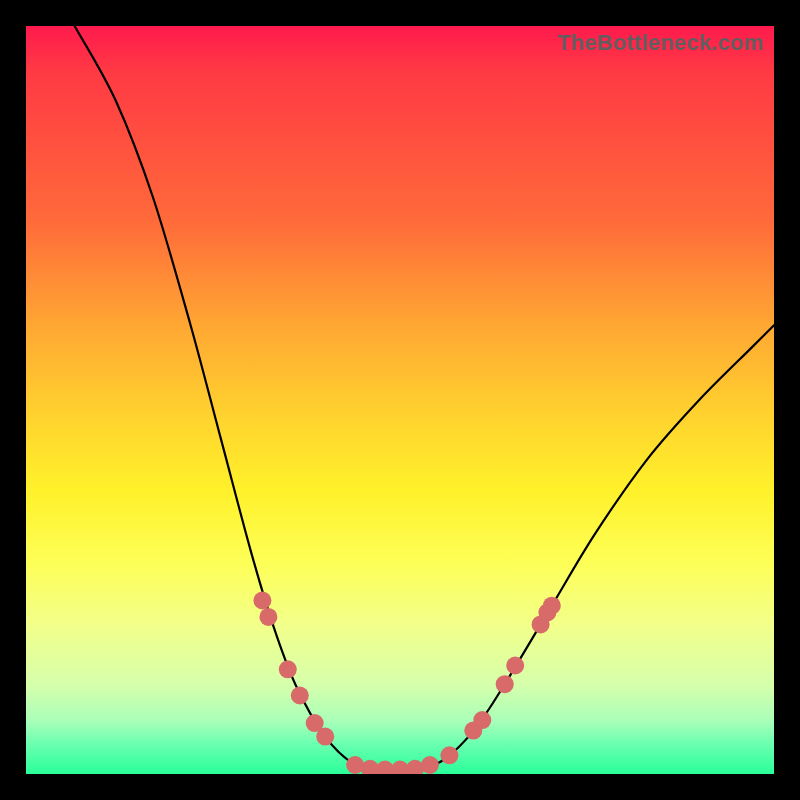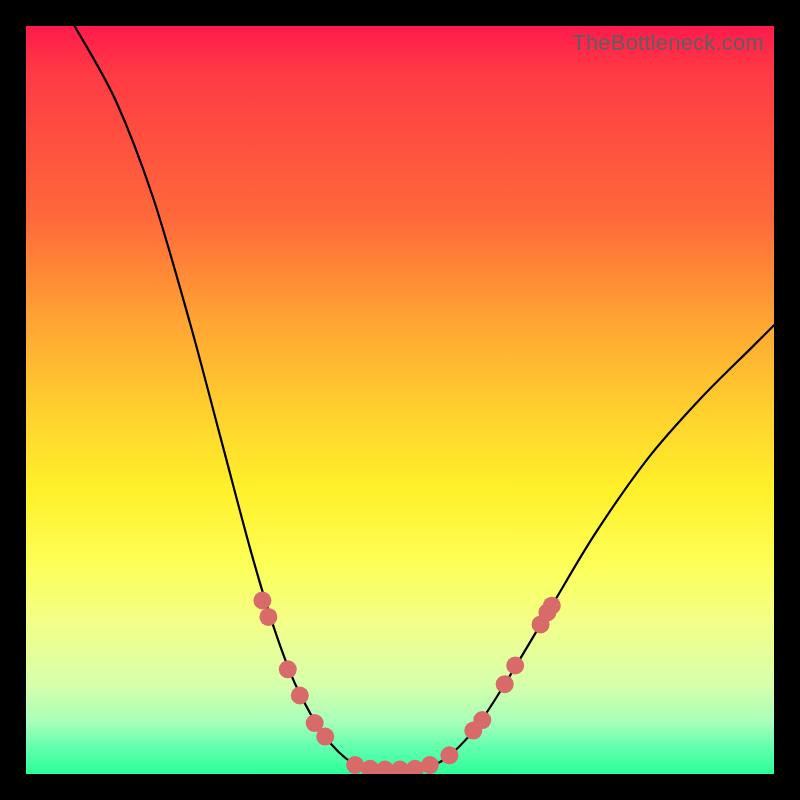--- a/index.html
+++ b/index.html
@@ -30,21 +30,21 @@
       #6affb0 96%,
       #2aff9a 100%
     );
   }
   .watermark {
     position: absolute;
     top: 4px;
     right: 10px;
     font-family: Arial, Helvetica, sans-serif;
     font-size: 22px;
-    font-weight: 400;
+    font-weight: 700;
     color: #5f5f5f;
     letter-spacing: 0.2px;
   }
   .curve {
     position: absolute;
     left: 0; top: 0;
     width: 748px;
     height: 748px;
     pointer-events: none;
   }

